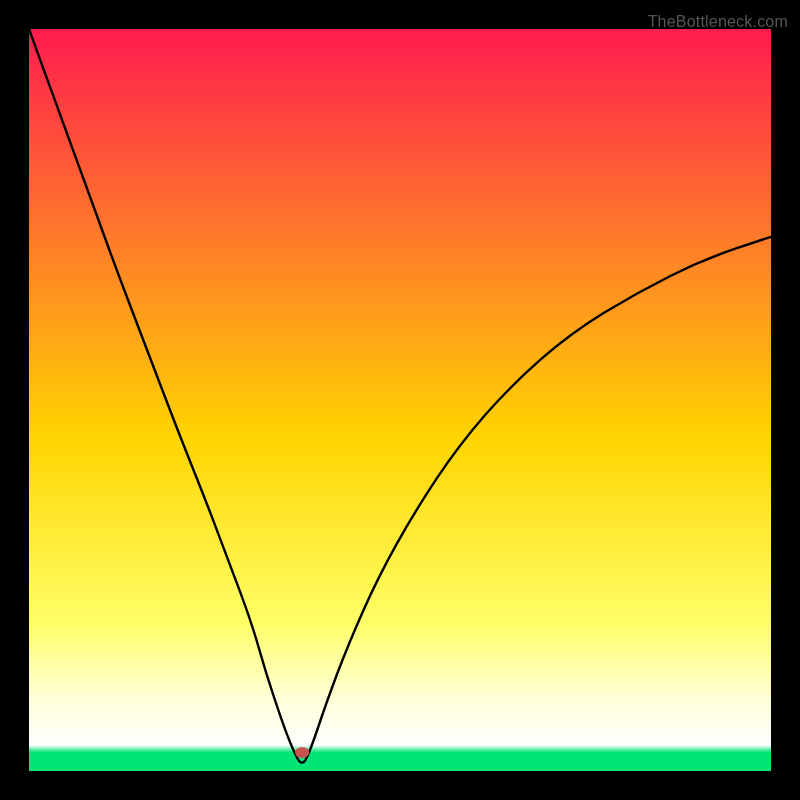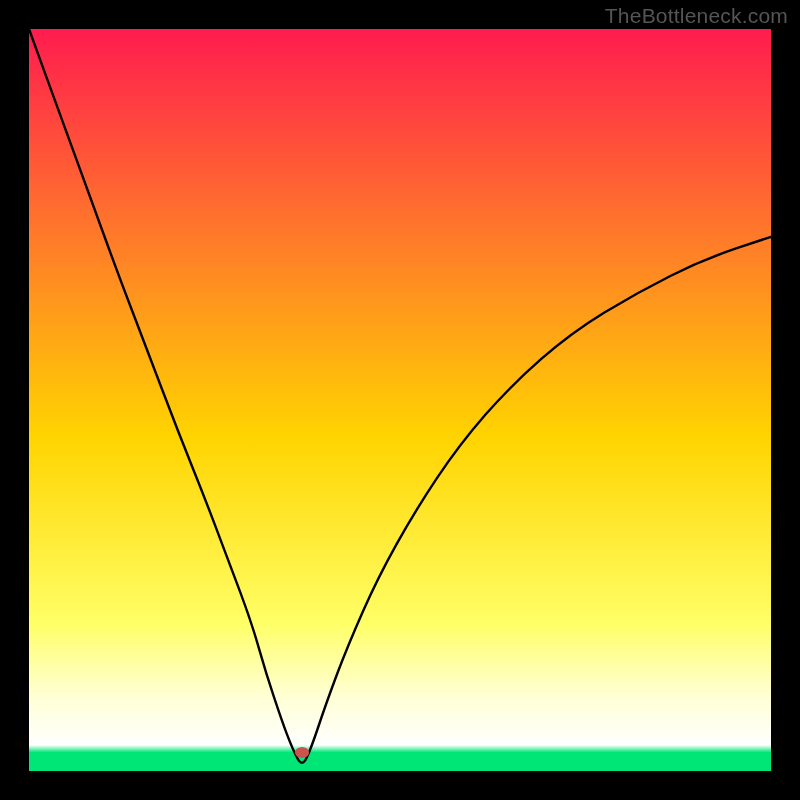--- a/index.html
+++ b/index.html
@@ -11,24 +11,24 @@
     background: #000;
     font-family: Arial, Helvetica, sans-serif;
   }
   .stage {
     position: relative;
     width: 800px;
     height: 800px;
   }
   .watermark {
     position: absolute;
-    top: 4px;
+    top: 13px;
     right: 12px;
     color: #555;
-    font-size: 21px;
+    font-size: 16px;
     font-weight: 500;
     letter-spacing: 0.2px;
     z-index: 20;
   }
   svg {
     position: absolute;
     top: 0;
     left: 0;
     z-index: 1;
   }

